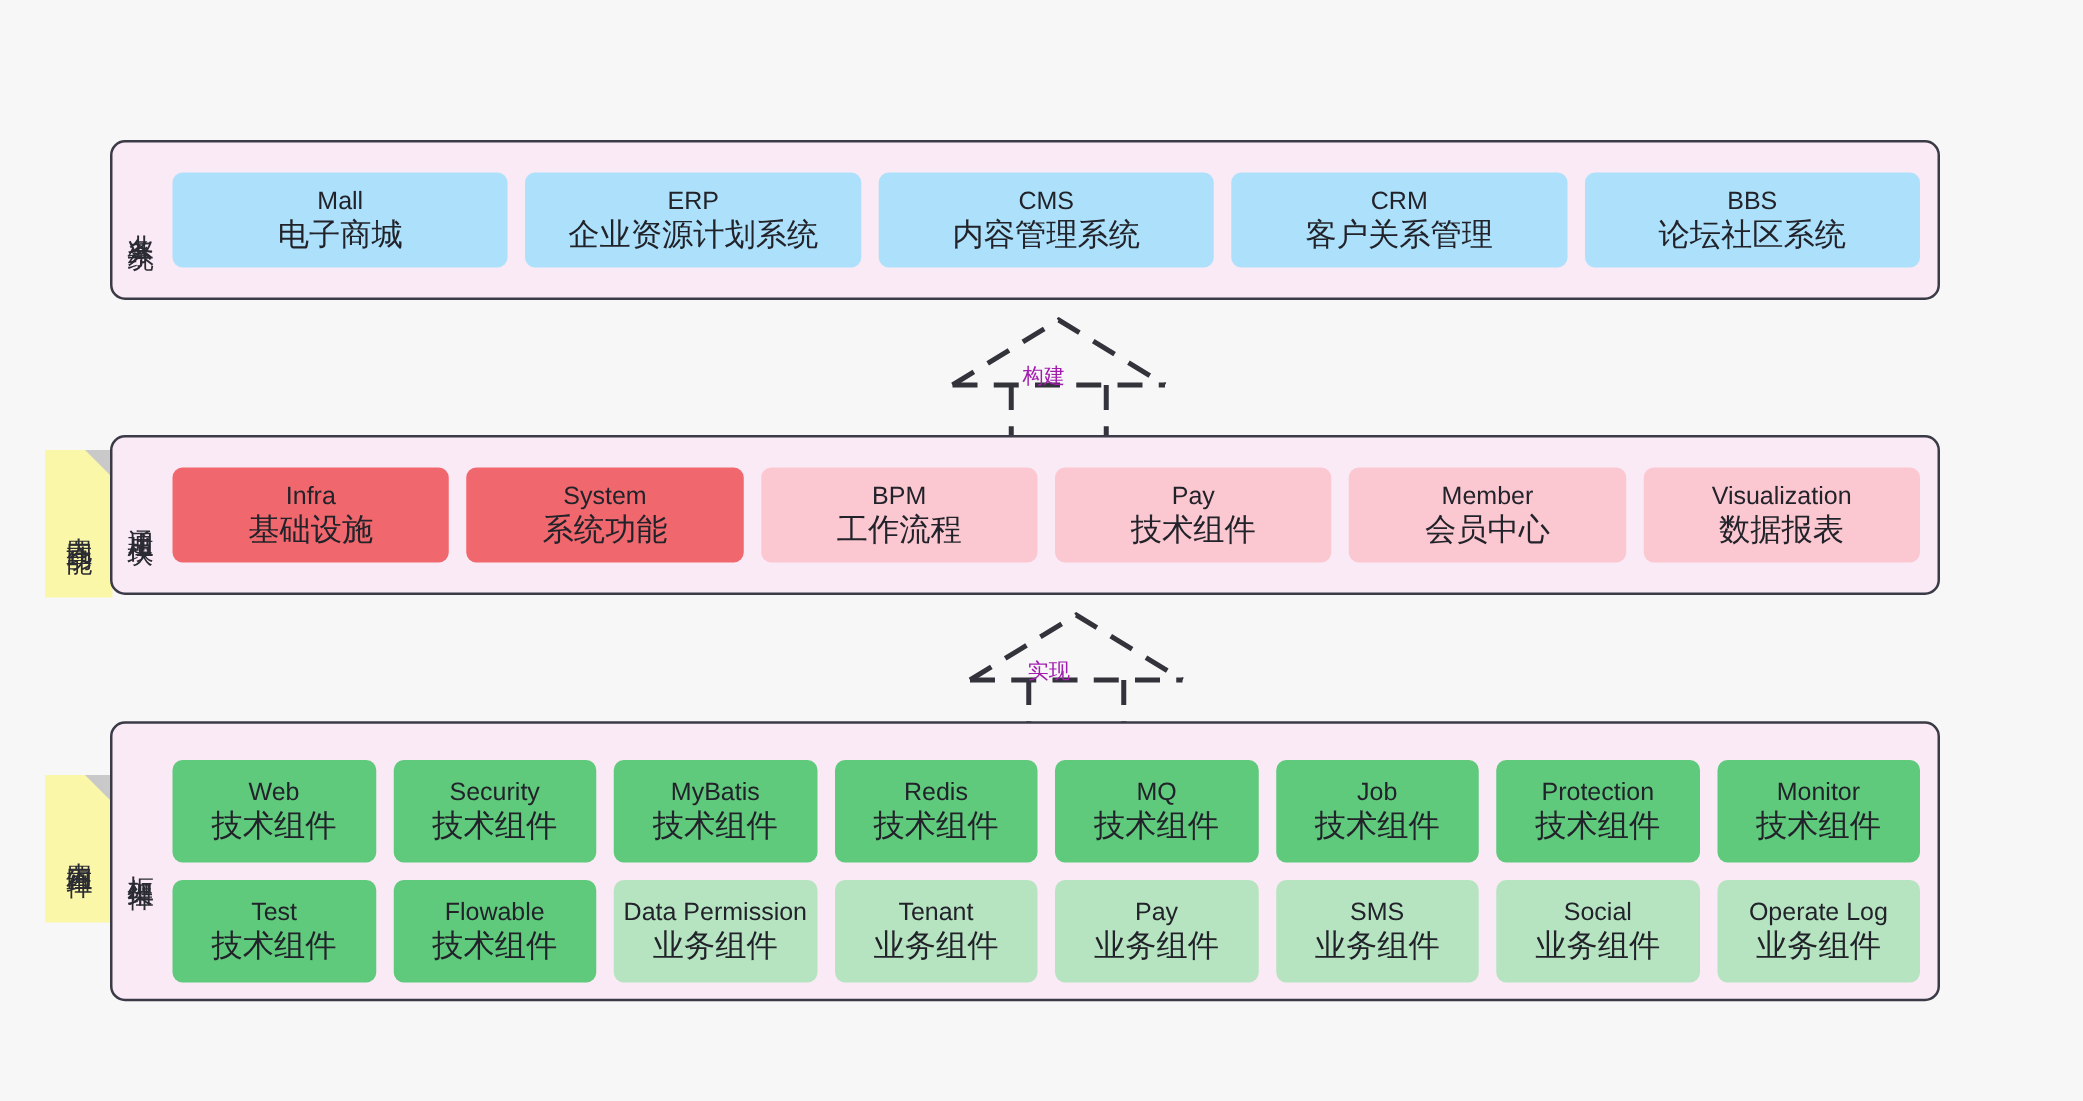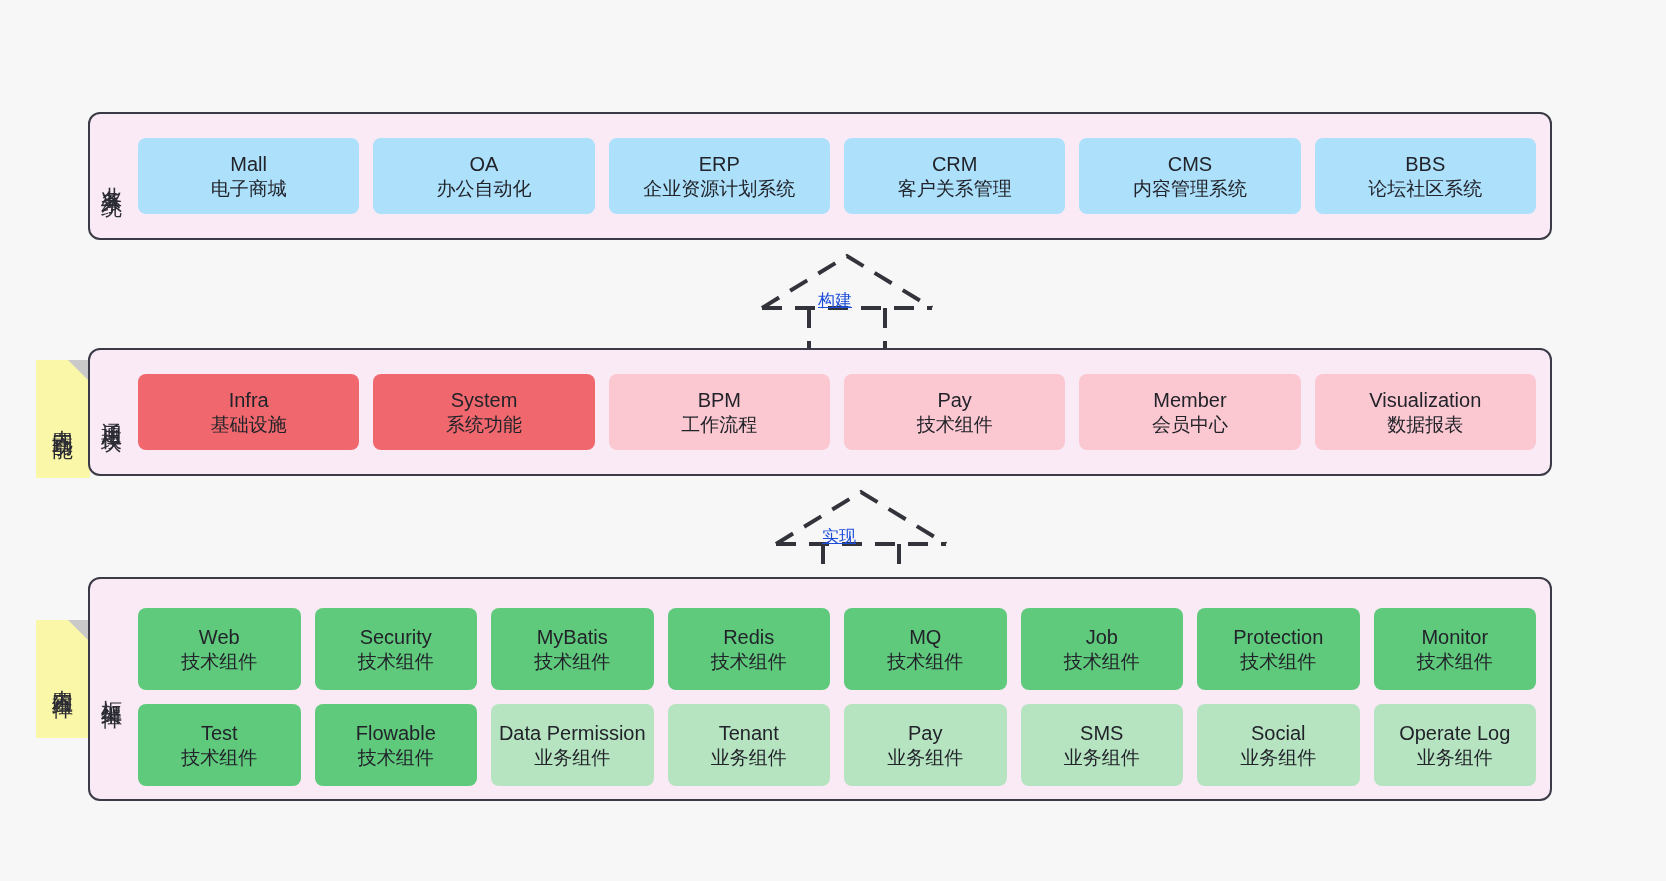--- a/index.html
+++ b/index.html
@@ -53,21 +53,21 @@
     display: flex;
     flex-direction: column;
     align-items: center;
     justify-content: center;
     text-align: center;
     color: #22232a;
     line-height: 1.22;
     padding: 6px 4px;
   }
   .cell .en { font-size: 20px; }
-  .cell .cn { font-size: 19px; }
+  .cell .cn { font-size: 25px; }
 
   
   .c-blue      { background: #ace0fb; }
   .c-red       { background: #f0686d; }
   .c-pink      { background: #fbc8d1; }
   .c-green     { background: #5fc97c; }
   .c-lightgreen{ background: #b6e4c1; }
 
   
   #band-business { left: 88px; top: 112px; width: 1464px; height: 128px; }
@@ -101,58 +101,53 @@
   }
   #note-features   { left: 36px; top: 360px; height: 118px; }
   #note-components { left: 36px; top: 620px; height: 118px; }
 
   
   .uml { position: absolute; }
   .uml svg { display: block; }
   .uml-label {
     position: absolute;
     font-size: 17px;
-    color: #1d4ed8;
+    color: #a21caf;
     background: transparent;
     white-space: nowrap;
-    text-decoration: underline;
   }
   #arrow-build { left: 752px; top: 252px; width: 190px; height: 100px; }
   #arrow-build .uml-label { left: 66px; top: 37px; }
   #arrow-impl  { left: 766px; top: 488px; width: 190px; height: 100px; }
   #arrow-impl .uml-label { left: 56px; top: 37px; }
 </style>
 </head>
 <body>
 
 <div id="stage">
 
   <div class="band" id="band-business">
     <div class="band-title">业务系统</div>
     <div class="band-body">
       <div class="row">
         <div class="cell c-blue">
           <span class="en">Mall</span>
           <span class="cn">电子商城</span>
         </div>
         <div class="cell c-blue">
-          <span class="en">OA</span>
-          <span class="cn">办公自动化</span>
-        </div>
-        <div class="cell c-blue">
           <span class="en">ERP</span>
           <span class="cn">企业资源计划系统</span>
         </div>
         <div class="cell c-blue">
+          <span class="en">CMS</span>
+          <span class="cn">内容管理系统</span>
+        </div>
+        <div class="cell c-blue">
           <span class="en">CRM</span>
           <span class="cn">客户关系管理</span>
-        </div>
-        <div class="cell c-blue">
-          <span class="en">CMS</span>
-          <span class="cn">内容管理系统</span>
         </div>
         <div class="cell c-blue">
           <span class="en">BBS</span>
           <span class="cn">论坛社区系统</span>
         </div>
       </div>
     </div>
   </div>
 
   <div class="uml" id="arrow-build">

